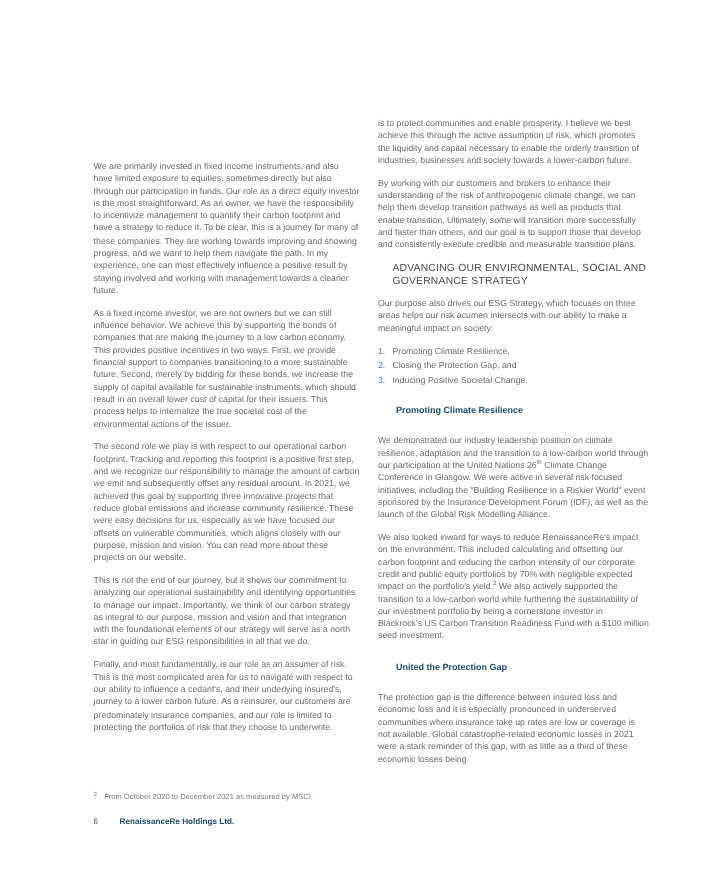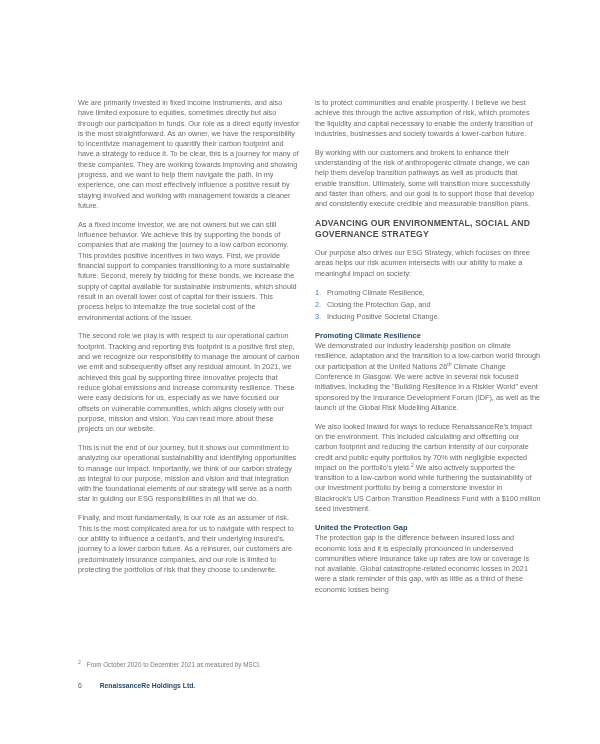--- a/index.html
+++ b/index.html
@@ -1,23 +1,23 @@
 <!DOCTYPE html>
 <html><head>
 <meta charset="utf-8">
 <style>
   html, body { margin:0; padding:0; background:#ffffff; }
   body { width:600px; height:744px; position:relative; overflow:hidden;
          font-family:"Liberation Sans", sans-serif; color:#6b6b6b; }
   .col { position:absolute; top:98px; width:222px; font-size:7.3px; line-height:10.3px; }
-  .col.left { left:78px; }
+  .col.left { left:78px;margin-top:36px; }
   .col.right { left:315px; width:226px; }
   p { margin:0 0 8.6px 0; }
-  h2 { margin:0 0 8px 0; font-size:8.6px; line-height:11px; font-weight:bold; color:#4a4a4a; letter-spacing:0.2px; }
-  h3 { margin:0; font-size:7.5px; line-height:10.3px; font-weight:bold; color:#1f4a6e; }
+  h2 { margin:0 0 8px 12px; font-size:8.6px; line-height:11px; font-weight:normal; color:#4a4a4a; letter-spacing:0.2px; }
+  h3 { margin:15px; font-size:7.5px; line-height:10.3px; font-weight:bold; color:#1f4a6e; }
   ol { list-style:none; margin:0 0 8.6px 0; padding:0; }
   ol li { display:flex; margin-bottom:1.8px; }
   ol li .num { width:12px; color:#3a7bbd; }
   .footnote { position:absolute; left:78px; top:661px; font-size:6.3px; color:#7a7a7a; }
   .footnote sup { font-size:5px; margin-right:6px; }
   .footer { position:absolute; left:78px; top:682px; font-size:6.8px; }
   .footer .page { color:#555; margin-right:16px; }
   .footer .brand { color:#1f4a6e; font-weight:bold; }
   sup { font-size:5px; line-height:0; }
 </style>

